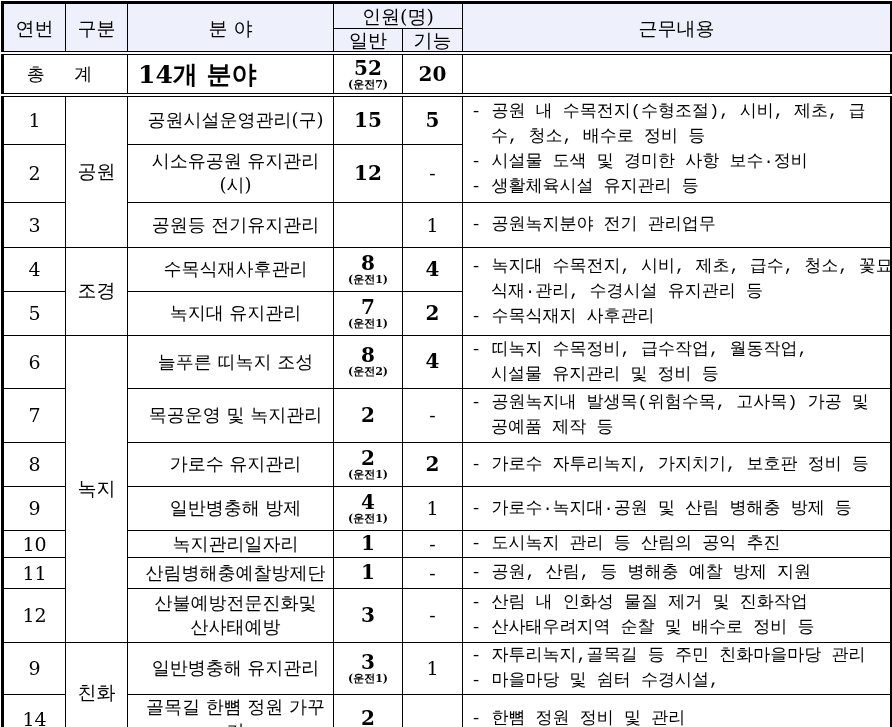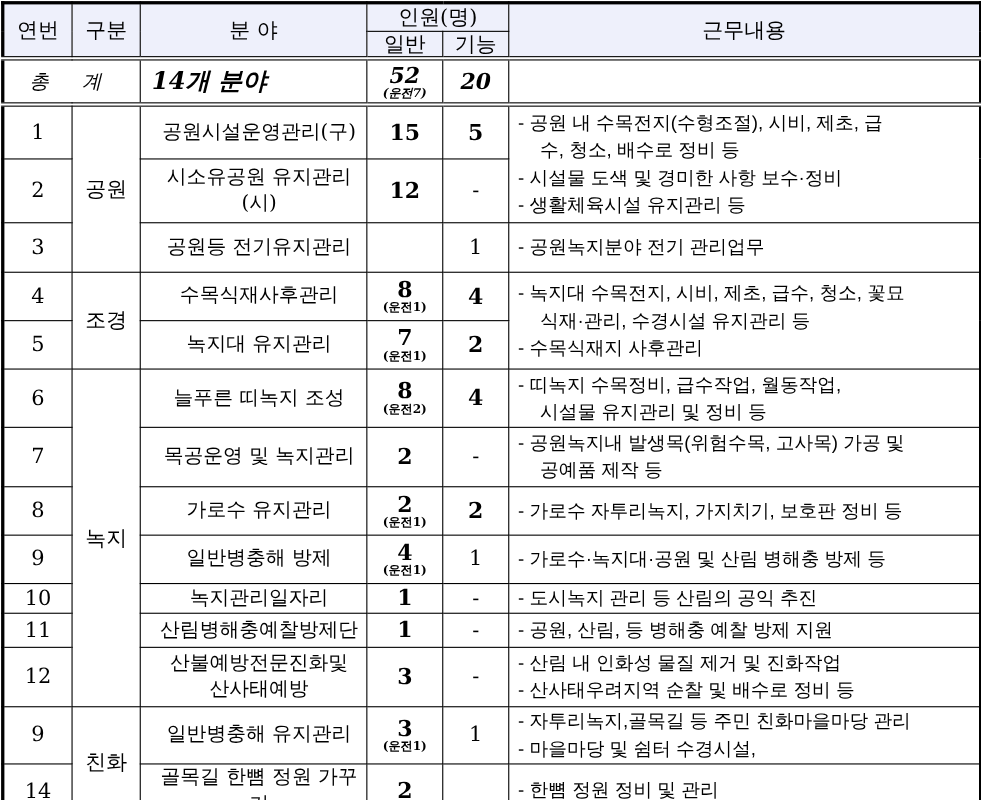--- a/index.html
+++ b/index.html
@@ -3,31 +3,31 @@
 <meta charset="utf-8">
 <style>
   html, body { margin: 0; padding: 0; background: #ffffff; }
   body { width: 892px; height: 727px; overflow: hidden; font-family: "DejaVu Serif", "Liberation Serif", serif; color: #000; }
   .wrap { position: absolute; left: 1px; top: 1px; width: 819px; }
   table { border-collapse: collapse; width: 889px; table-layout: fixed; border: 3px solid #000; }
   td, th { border: 1px solid #000; padding: 0; text-align: center; vertical-align: middle; font-weight: normal; overflow: hidden; }
   thead th { background: #eef0fb; font-size: 19px; line-height: 22px; }
   thead tr.h1 th { height: 24px; }
   thead tr.h2 th { height: 22px; }
-  tr.total td { height: 38px; border-top: 4px double #000; border-bottom: 4px double #000; font-style: italic; }
+  tr.total td { height: 38px; border-top: 4px double #000; border-bottom: 4px double #000; }
   .num { font-size: 19px; }
   .big { font-size: 20px; font-weight: bold; line-height: 21px; }
   .sub { font-size: 11px; font-weight: bold; line-height: 12px; display: block; }
   .cat { font-size: 19px; font-weight: normal; }
   .field { text-align: center; padding-left: 10px; font-size: 18px; line-height: 24px; }
-  .desc { text-align: left; padding-left: 8px; padding-right: 6px; font-size: 17px; line-height: 25px; font-family: Liberation Sans, sans-serif; }
+  .desc { text-align: left; padding-left: 8px; padding-right: 6px; font-size: 17px; line-height: 25px; font-family: Liberation Mono, monospace; }
   .desc div { white-space: nowrap; }
   .desc .ind { padding-left: 20px; }
   .total-label { font-size: 18px; letter-spacing: 12px; }
-  .total-field { text-align: left; padding-left: 10px; font-size: 22px; font-weight: bold; }
+  .total-field { text-align: left; padding-left: 10px; font-size: 25px; font-weight: bold; }
 </style>
 </head>
 <body>
 
 <div class="wrap">
 <table>
   <colgroup>
     <col style="width:63px">
         <col style="width:62px">
         <col style="width:206px">

